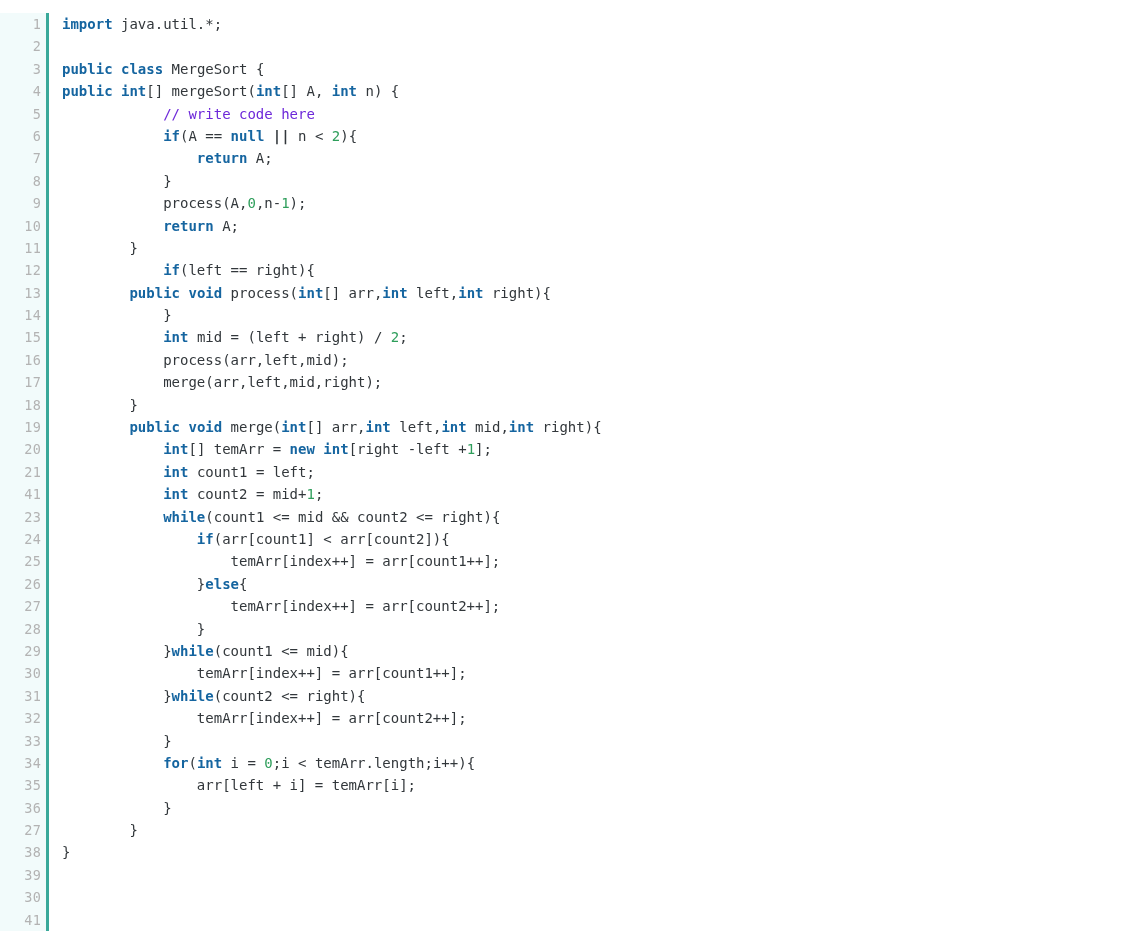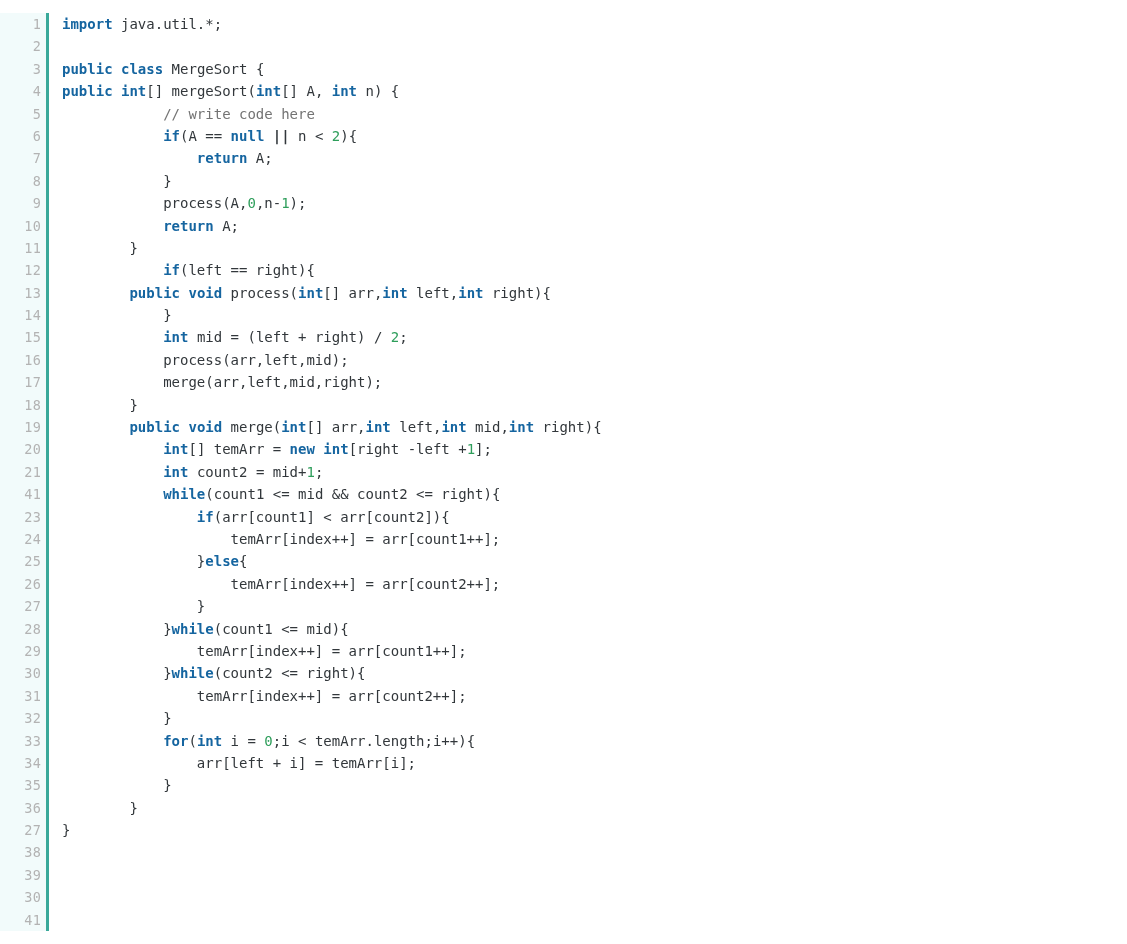--- a/index.html
+++ b/index.html
@@ -57,21 +57,21 @@
     height: 22.4px;
     line-height: 22.4px;
     font-size: 14px;
     color: #32373b;
     white-space: pre;
     letter-spacing: 0px;
   }
 
   
   .kw   { color: #1565a0; font-weight: bold; }
-  .cmt  { color: #737373; margin-top: 12px; }
+  .cmt  { color: #6d28d9; margin-top: 12px; }
   .num  { color: #2e9e5b; }
   .op   { color: #32373b; font-weight: bold; }
   .pl   { color: #32373b; }
 </style>
 </head>
 <body>
 
 <div id="editor">
 
   <div id="gutter">
@@ -132,20 +132,21 @@
       <span class="codeline"><span class="pl">        }</span></span>
       <span class="codeline"><span class="pl">            </span><span class="kw">if</span><span class="pl">(left == right){</span></span>
       <span class="codeline"><span class="pl">        </span><span class="kw">public</span><span class="pl"> </span><span class="kw">void</span><span class="pl"> process(</span><span class="kw">int</span><span class="pl">[] arr,</span><span class="kw">int</span><span class="pl"> left,</span><span class="kw">int</span><span class="pl"> right){</span></span>
       <span class="codeline"><span class="pl">            }</span></span>
       <span class="codeline"><span class="pl">            </span><span class="kw">int</span><span class="pl"> mid = (left + right) / </span><span class="num">2</span><span class="pl">;</span></span>
       <span class="codeline"><span class="pl">            process(arr,left,mid);</span></span>
       <span class="codeline"><span class="pl">            merge(arr,left,mid,right);</span></span>
       <span class="codeline"><span class="pl">        }</span></span>
       <span class="codeline"><span class="pl">        </span><span class="kw">public</span><span class="pl"> </span><span class="kw">void</span><span class="pl"> merge(</span><span class="kw">int</span><span class="pl">[] arr,</span><span class="kw">int</span><span class="pl"> left,</span><span class="kw">int</span><span class="pl"> mid,</span><span class="kw">int</span><span class="pl"> right){</span></span>
       <span class="codeline"><span class="pl">            </span><span class="kw">int</span><span class="pl">[] temArr = </span><span class="kw">new</span><span class="pl"> </span><span class="kw">int</span><span class="pl">[right -left +</span><span class="num">1</span><span class="pl">];</span></span>
+      <span class="codeline"><span class="pl">            </span><span class="kw">int</span><span class="pl"> count1 = left;</span></span>
       <span class="codeline"><span class="pl">            </span><span class="kw">int</span><span class="pl"> count2 = mid+</span><span class="num">1</span><span class="pl">;</span></span>
       <span class="codeline"><span class="pl">            </span><span class="kw">while</span><span class="pl">(count1 &lt;= mid &amp;&amp; count2 &lt;= right){</span></span>
       <span class="codeline"><span class="pl">                </span><span class="kw">if</span><span class="pl">(arr[count1] &lt; arr[count2]){</span></span>
       <span class="codeline"><span class="pl">                    temArr[index++] = arr[count1++];</span></span>
       <span class="codeline"><span class="pl">                }</span><span class="kw">else</span><span class="pl">{</span></span>
       <span class="codeline"><span class="pl">                    temArr[index++] = arr[count2++];</span></span>
       <span class="codeline"><span class="pl">                }</span></span>
       <span class="codeline"><span class="pl">            }</span><span class="kw">while</span><span class="pl">(count1 &lt;= mid){</span></span>
       <span class="codeline"><span class="pl">                temArr[index++] = arr[count1++];</span></span>
       <span class="codeline"><span class="pl">            }</span><span class="kw">while</span><span class="pl">(count2 &lt;= right){</span></span>

